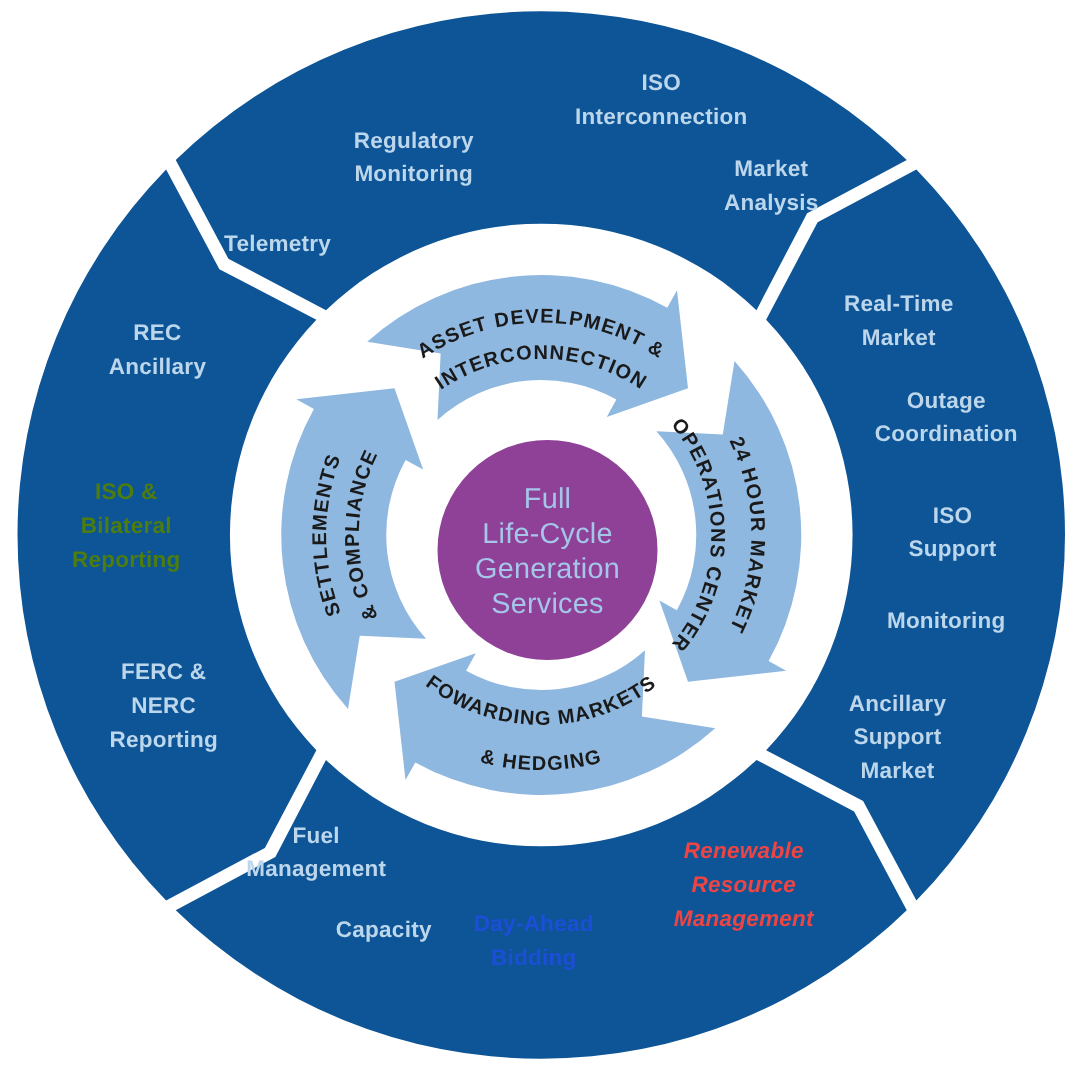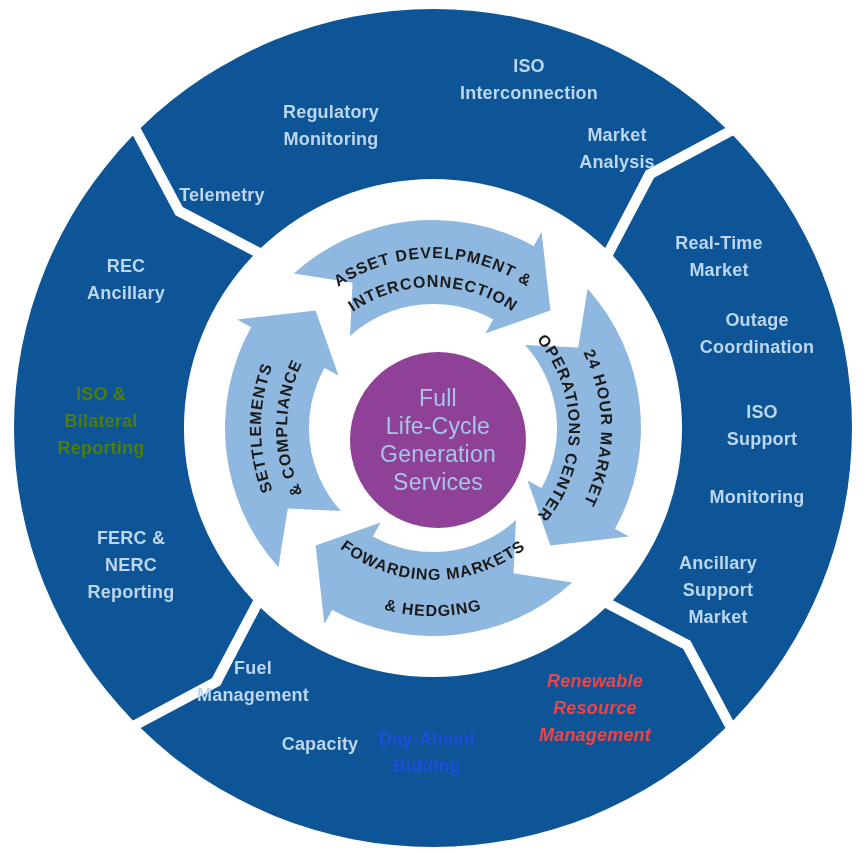--- a/index.html
+++ b/index.html
@@ -82,21 +82,21 @@
 Support</div>
       <div class="rlabel" style="left: 757px; top: 497px; color: rgb(188, 214, 236);">Monitoring</div>
       <div class="rlabel" style="left: 718px; top: 590px; color: rgb(188, 214, 236);">Ancillary
 Support
 Market</div>
       <div class="rlabel" style="left: 595px; top: 708px; color: #ef4444; font-style: italic;">Renewable
 Resource
 Management</div>
       <div class="rlabel" style="left: 427px; top: 753px; color: #1d4ed8;">Day-Ahead
 Bidding</div>
-      <div class="rlabel" style="left: 320px; top: 744px; color: rgb(188, 214, 236);">Capacity</div>
+      <div class="rlabel" style="left: 307px; top: 744px; color: rgb(188, 214, 236);">Capacity</div>
       <div class="rlabel" style="left: 253px; top: 682px; color: rgb(188, 214, 236);">Fuel
 Management</div>
       <div class="rlabel" style="left: 131px; top: 565px; color: rgb(188, 214, 236);">FERC &amp;
 NERC
 Reporting</div>
       <div class="rlabel" style="left: 101px; top: 421px; color: #4d7c0f;">ISO &amp;
 Bilateral
 Reporting</div>
       <div class="rlabel" style="left: 126px; top: 280px; color: rgb(188, 214, 236);">REC
 Ancillary</div>

